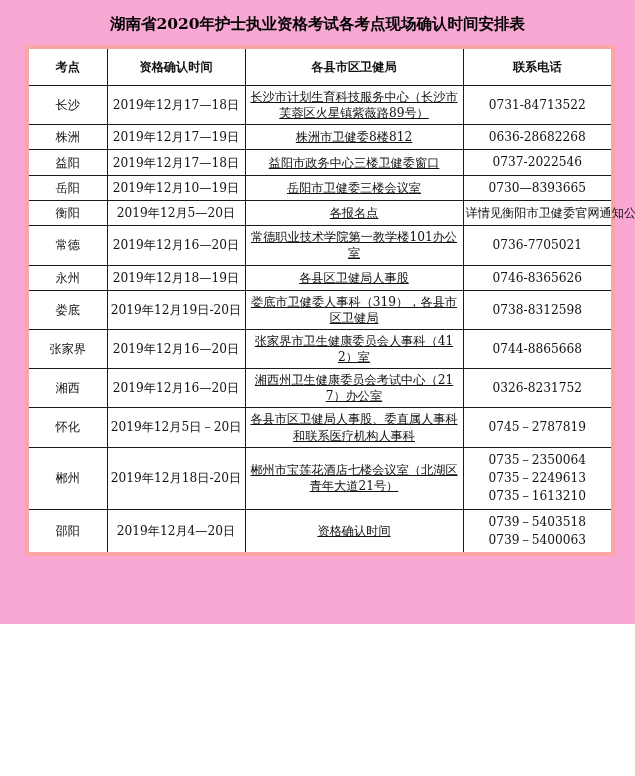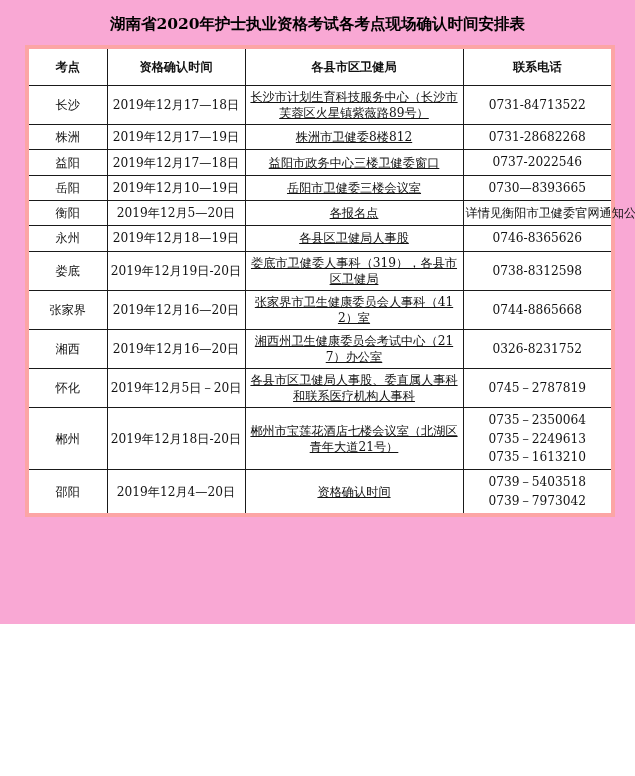--- a/index.html
+++ b/index.html
@@ -110,21 +110,21 @@
             <td class="place">长沙市计划生育科技服务中心（长沙市芙蓉区火星镇紫薇路89号）</td>
             <td class="phone">
               <span class="tel-line">0731-84713522</span>
             </td>
           </tr>
           <tr>
             <td class="site">株洲</td>
             <td class="time">2019年12月17—19日</td>
             <td class="place">株洲市卫健委8楼812</td>
             <td class="phone">
-              <span class="tel-line">0731-28682268</span>
+              <span class="tel-line">0636-28682268</span>
             </td>
           </tr>
           <tr>
             <td class="site">益阳</td>
             <td class="time">2019年12月17—18日</td>
             <td class="place">益阳市政务中心三楼卫健委窗口</td>
             <td class="phone">
               <span class="tel-line">0737-2022546</span>
             </td>
           </tr>
@@ -138,20 +138,28 @@
           </tr>
           <tr>
             <td class="site">衡阳</td>
             <td class="time">2019年12月5—20日</td>
             <td class="place">各报名点</td>
             <td class="phone">
               <span class="tel-line">详情见衡阳市卫健委官网通知公告</span>
             </td>
           </tr>
           <tr>
+            <td class="site">常德</td>
+            <td class="time">2019年12月16—20日</td>
+            <td class="place">常德职业技术学院第一教学楼101办公室</td>
+            <td class="phone">
+              <span class="tel-line">0736-7705021</span>
+            </td>
+          </tr>
+          <tr>
             <td class="site">永州</td>
             <td class="time">2019年12月18—19日</td>
             <td class="place">各县区卫健局人事股</td>
             <td class="phone">
               <span class="tel-line">0746-8365626</span>
             </td>
           </tr>
           <tr>
             <td class="site">娄底</td>
             <td class="time">2019年12月19日-20日</td>
@@ -193,20 +201,20 @@
               <span class="tel-line">0735－2249613</span>
               <span class="tel-line">0735－1613210</span>
             </td>
           </tr>
           <tr>
             <td class="site">邵阳</td>
             <td class="time">2019年12月4—20日</td>
             <td class="place">资格确认时间</td>
             <td class="phone">
               <span class="tel-line">0739－5403518</span>
-              <span class="tel-line">0739－7973042</span>
+              <span class="tel-line">0739－5400063</span>
             </td>
           </tr>
         </tbody>
     </table>
   </div>
 
 </div>
 
 </body></html>

